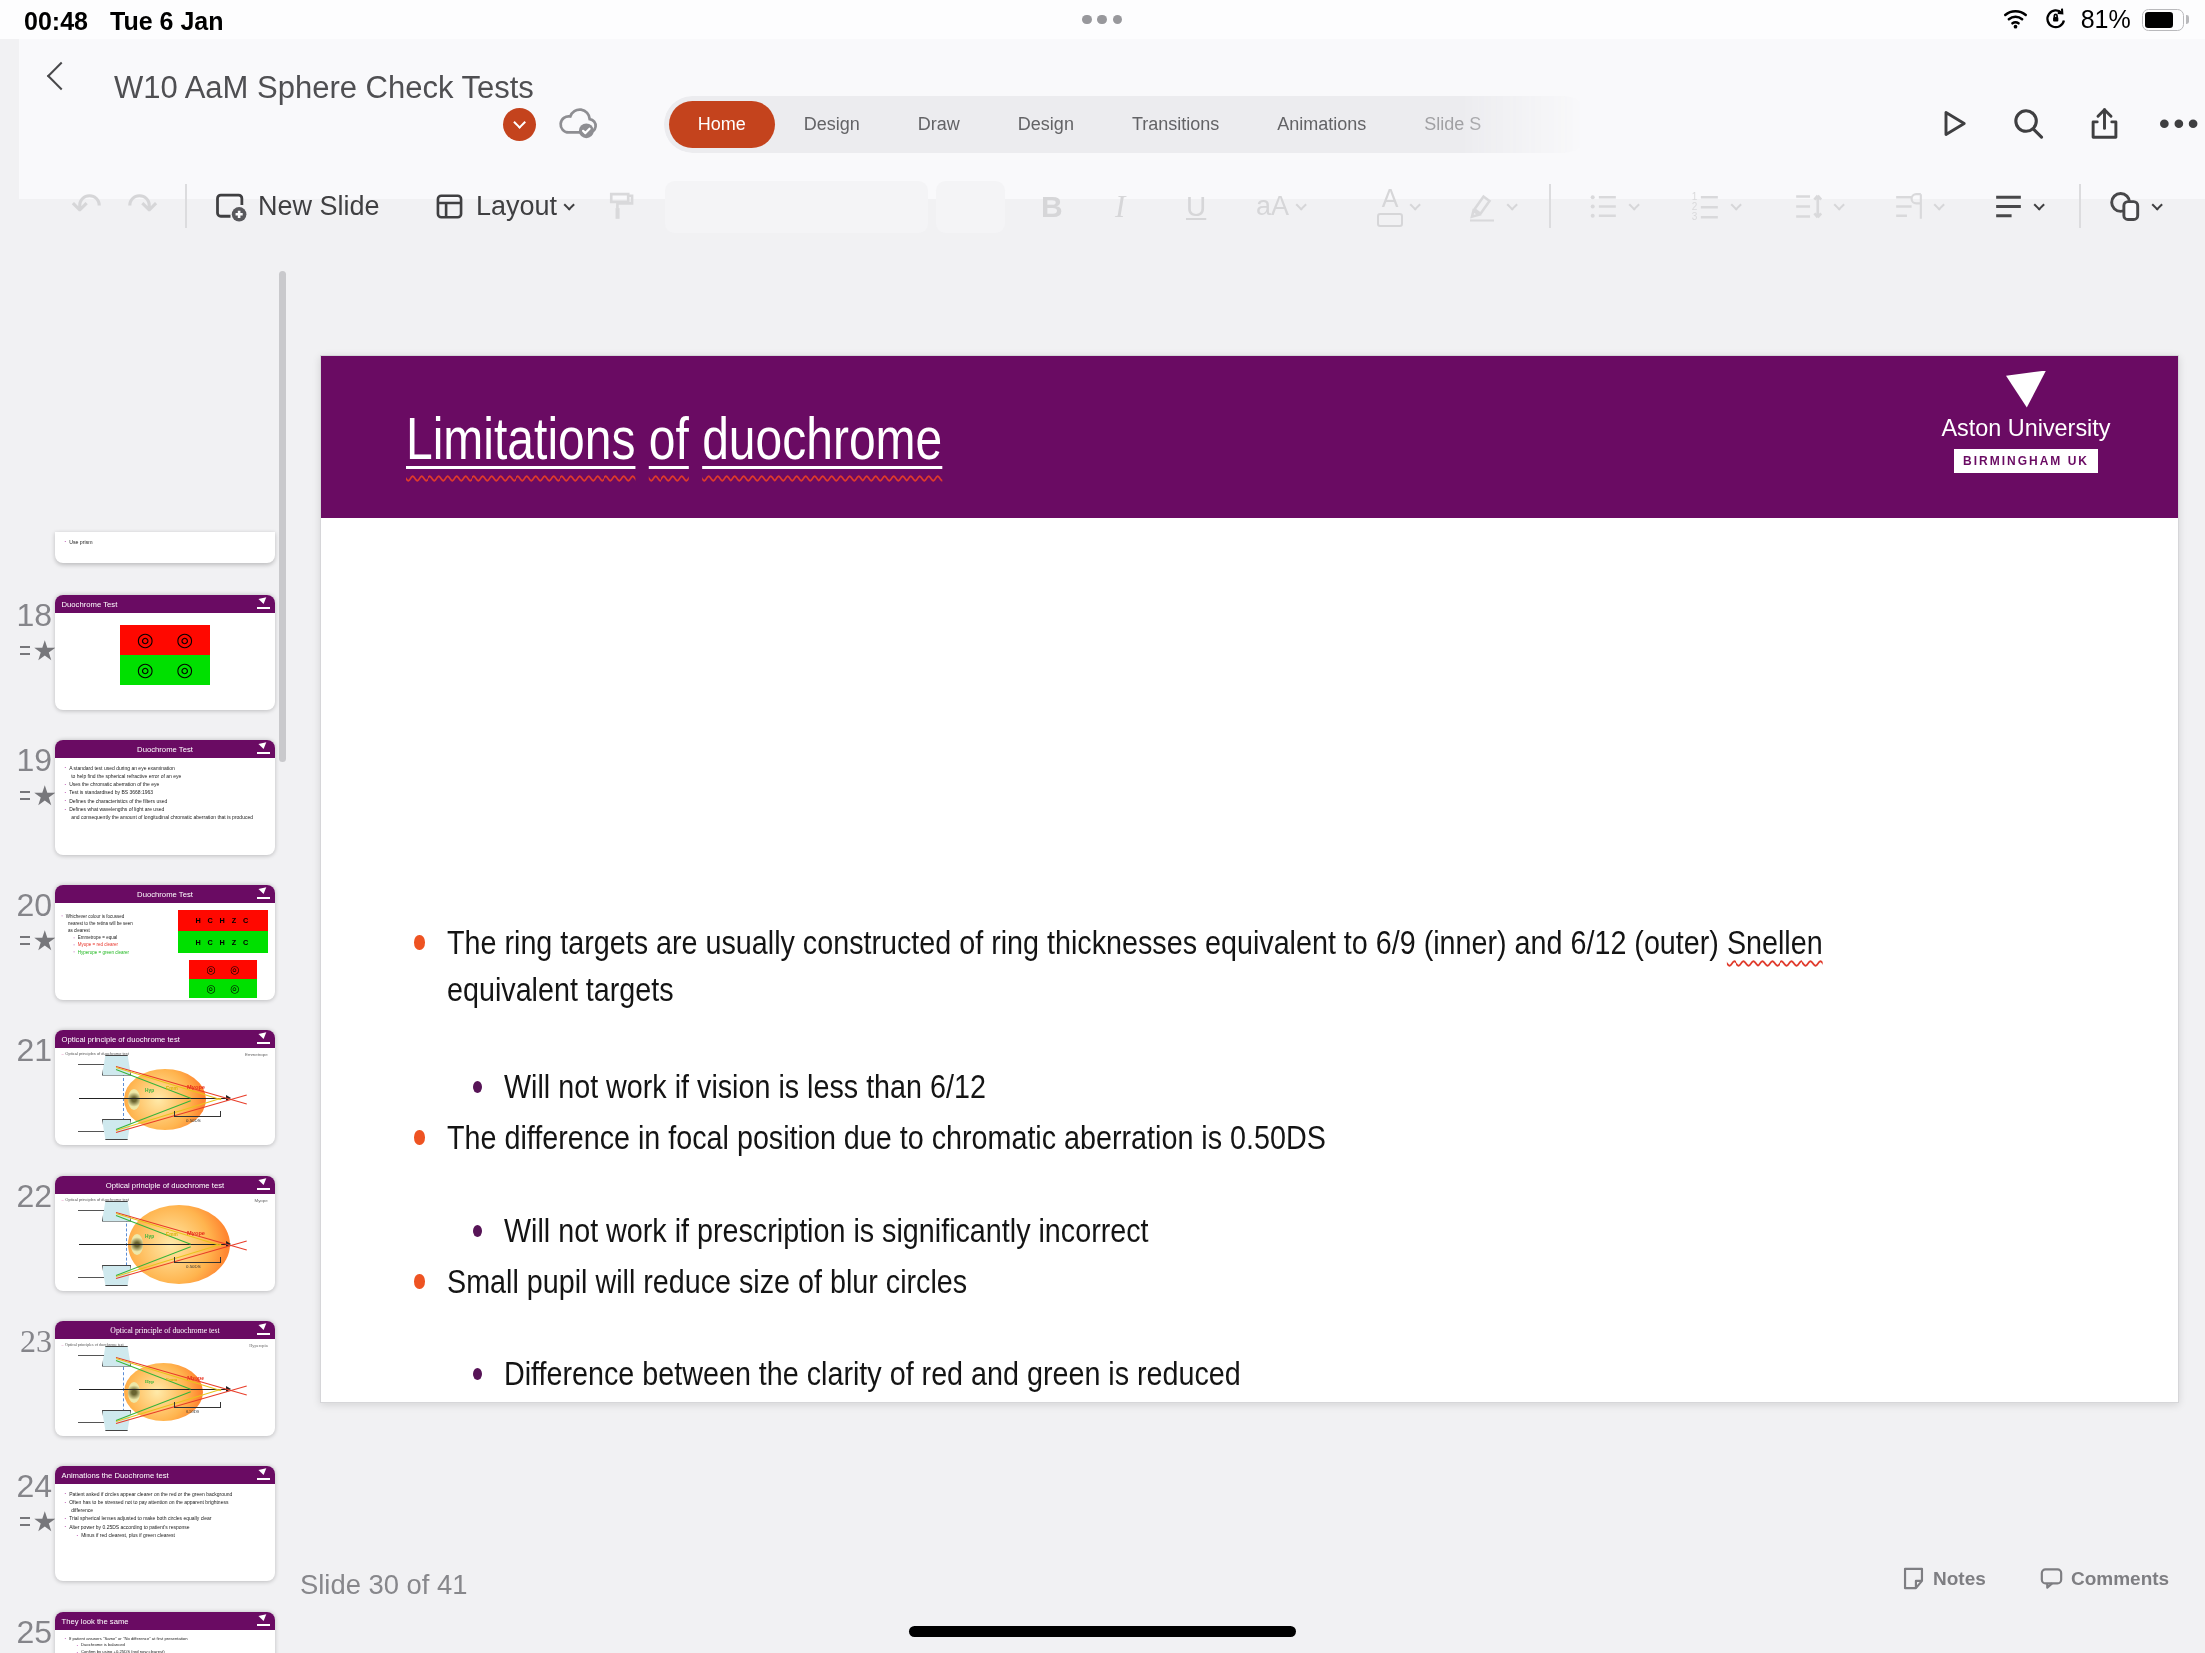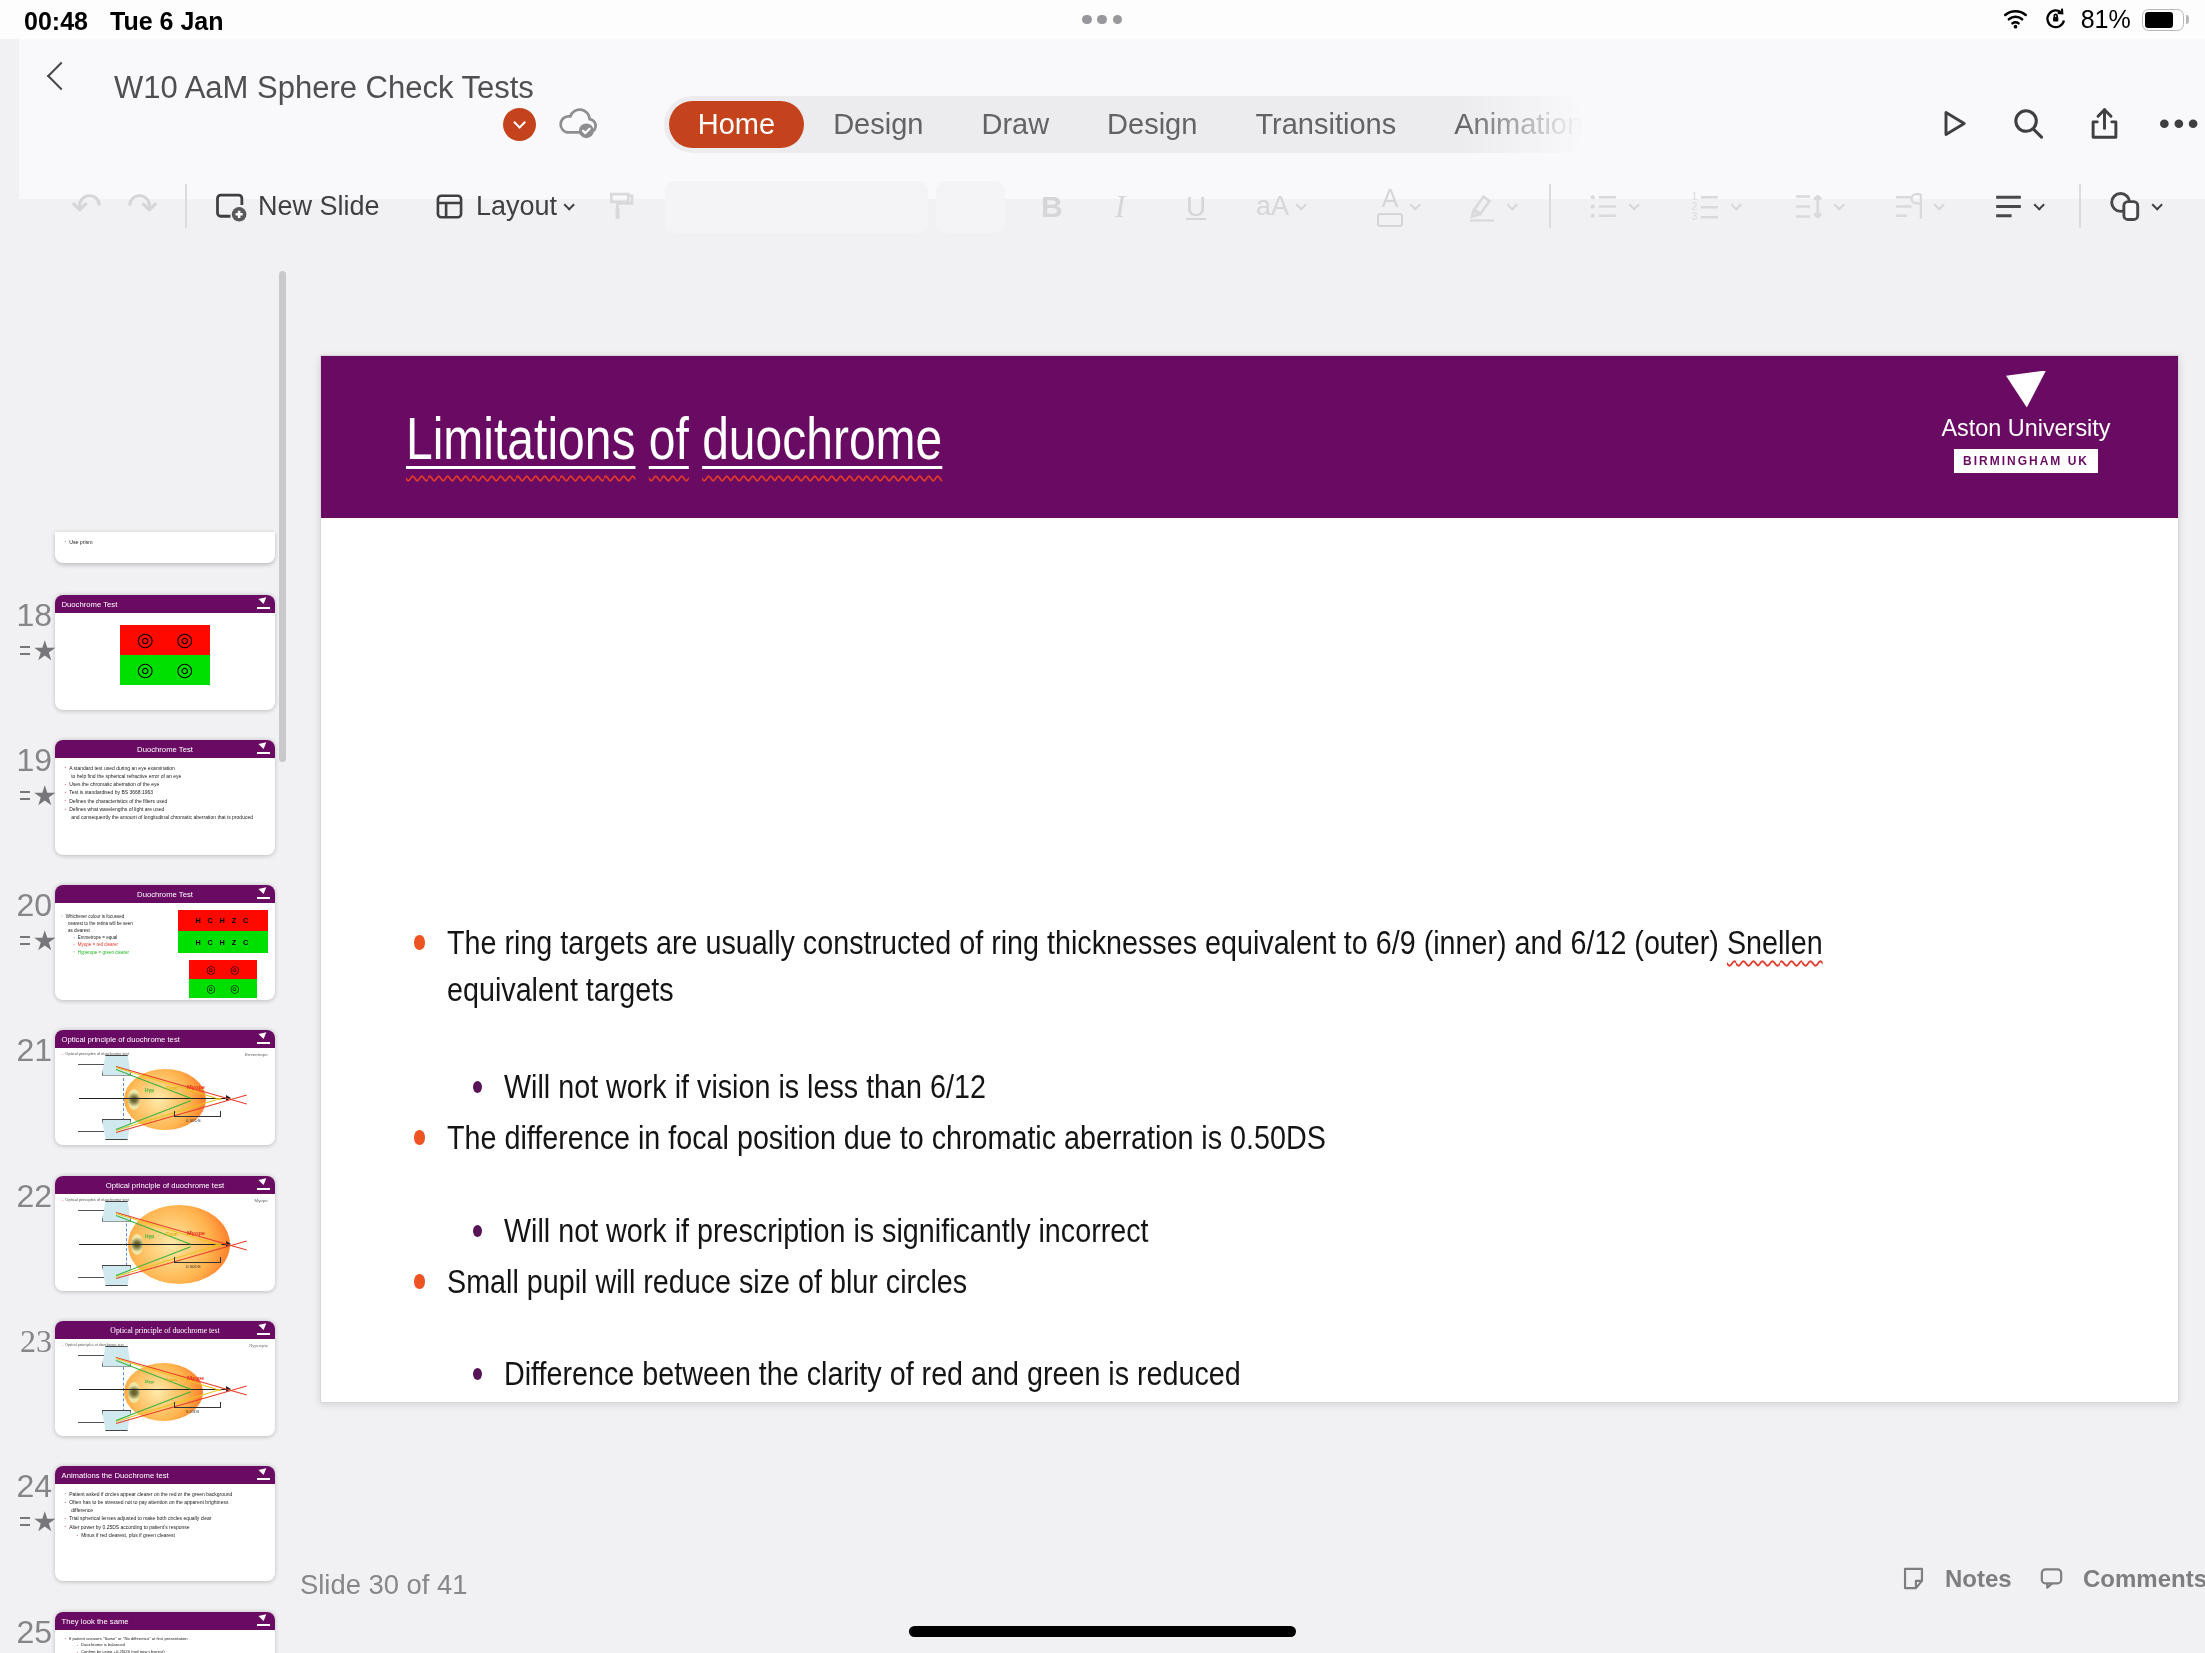--- a/index.html
+++ b/index.html
@@ -25,21 +25,21 @@
   #back-btn{position:absolute;left:32px;top:27.4px;color:#48484a;cursor:pointer;}
   #doc-title{position:absolute;left:95px;top:31px;font-size:31px;color:#4f4f52;}
   #title-menu{position:absolute;left:484px;top:69px;width:33px;height:33px;border-radius:50%;background:#c4431d;display:flex;align-items:center;justify-content:center;}
   #title-menu .cvd{border-width:0 2.4px 2.4px 0;padding:3.6px;color:#fff;margin-top:-3.2px;}
   #cloud-sync{position:absolute;left:536px;top:65px;}
 
   #tabs{position:absolute;left:645px;top:57px;width:928px;height:57px;background:#ececef;border-radius:28px;
         display:flex;align-items:center;padding:0 4.8px;box-sizing:border-box;
         -webkit-mask-image:linear-gradient(90deg,#000 86%,transparent 99%);
         mask-image:linear-gradient(90deg,#000 86%,transparent 99%);}
-  .tab{font-size:29px;color:#636366;padding:0 29px;height:47px;display:flex;align-items:center;border-radius:23.4px;white-space:nowrap;}
+  .tab{font-size:18px;color:#636366;padding:0 29px;height:47px;display:flex;align-items:center;border-radius:23.4px;white-space:nowrap;}
   .tab.sel{background:#c4431d;color:#fff;}
   .tab.fade{opacity:.55;}
 
   #top-actions{position:absolute;right:22.6px;top:63px;display:flex;gap:34px;align-items:center;}
   #top-actions .icb{width:42px;height:42px;display:flex;align-items:center;justify-content:center;color:#3f3f41;}
   #more-dots{font-size:32px;letter-spacing:3.2px;color:#3f3f41;line-height:16px;}
 
   .ctl{position:absolute;top:139px;height:57px;display:flex;align-items:center;gap:8px;}
   .dis{color:#d6d6d8;}
   .enb{color:#3f3f41;}
@@ -123,21 +123,21 @@
   .sbul{position:absolute;display:flex;align-items:flex-start;}
   .sbul.l1{left:93px;} .sbul.l2{left:152px;}
   .sbul .dot{flex:none;border-radius:50%;}
   .sbul.l1 .dot{width:10.5px;height:14.5px;background:#ee5322;margin-top:16px;margin-right:22.6px;}
   .sbul.l2 .dot{width:9px;height:12px;background:#571457;margin-top:18px;margin-right:22px;}
   .btx{font-size:33px;line-height:47px;color:#141414;transform:scaleX(.87);transform-origin:0 0;white-space:pre;}
   .wavy{text-decoration-line:underline;text-decoration-style:wavy;text-decoration-color:#e03a2b;text-decoration-thickness:2px;text-underline-offset:5.7px;}
 
   
   #footer-counter{position:absolute;left:300px;top:1569px;font-size:27.4px;color:#87878b;}
-  .fbtn{position:absolute;top:1564px;display:flex;align-items:center;gap:17px;color:#7e7e82;font-size:24px;font-weight:600;justify-content:flex-end;}
+  .fbtn{position:absolute;top:1564px;display:flex;align-items:center;gap:5px;color:#7e7e82;font-size:19px;font-weight:600;justify-content:flex-end;}
   #notes-btn{left:1899px;} #comments-btn{left:2037px;}
   #home-indicator{position:absolute;left:909px;top:1626px;width:387px;height:10.5px;background:#000;border-radius:5.7px;}
 </style>
 </head>
 <body>
 
 <div id="app">
 
   <div id="status-bar">
     <span id="status-time">00:48</span>

